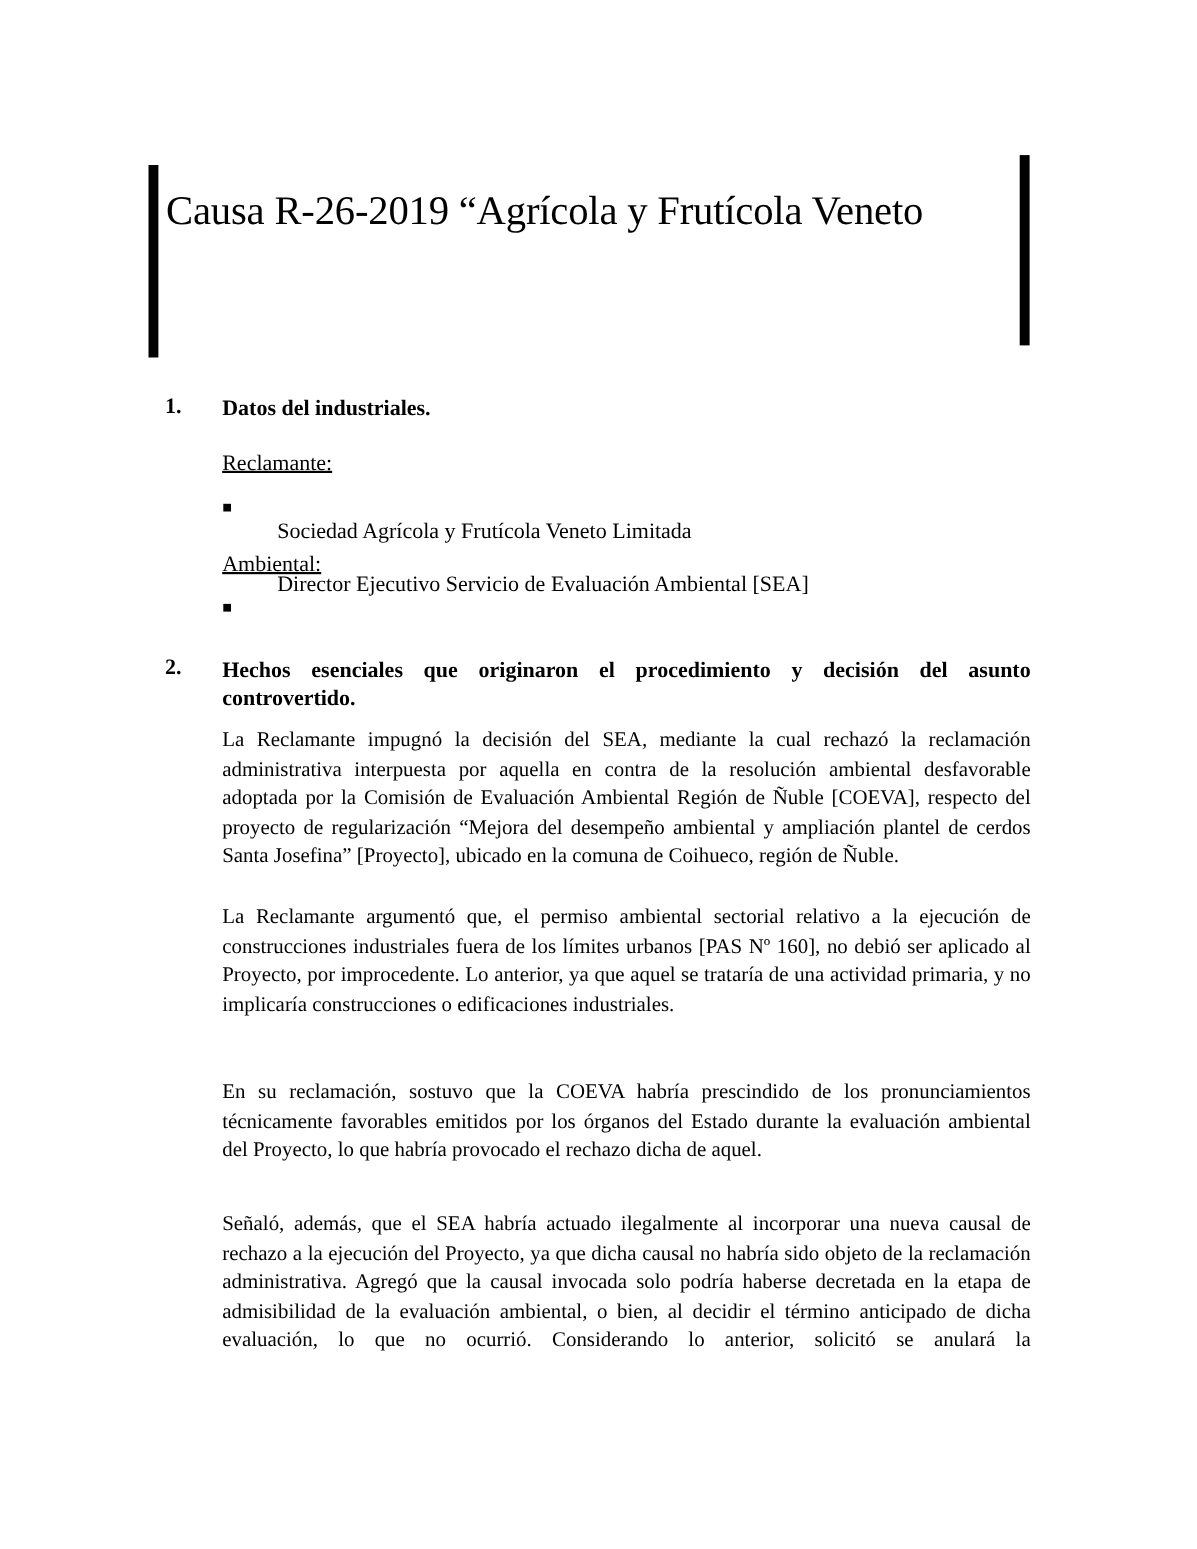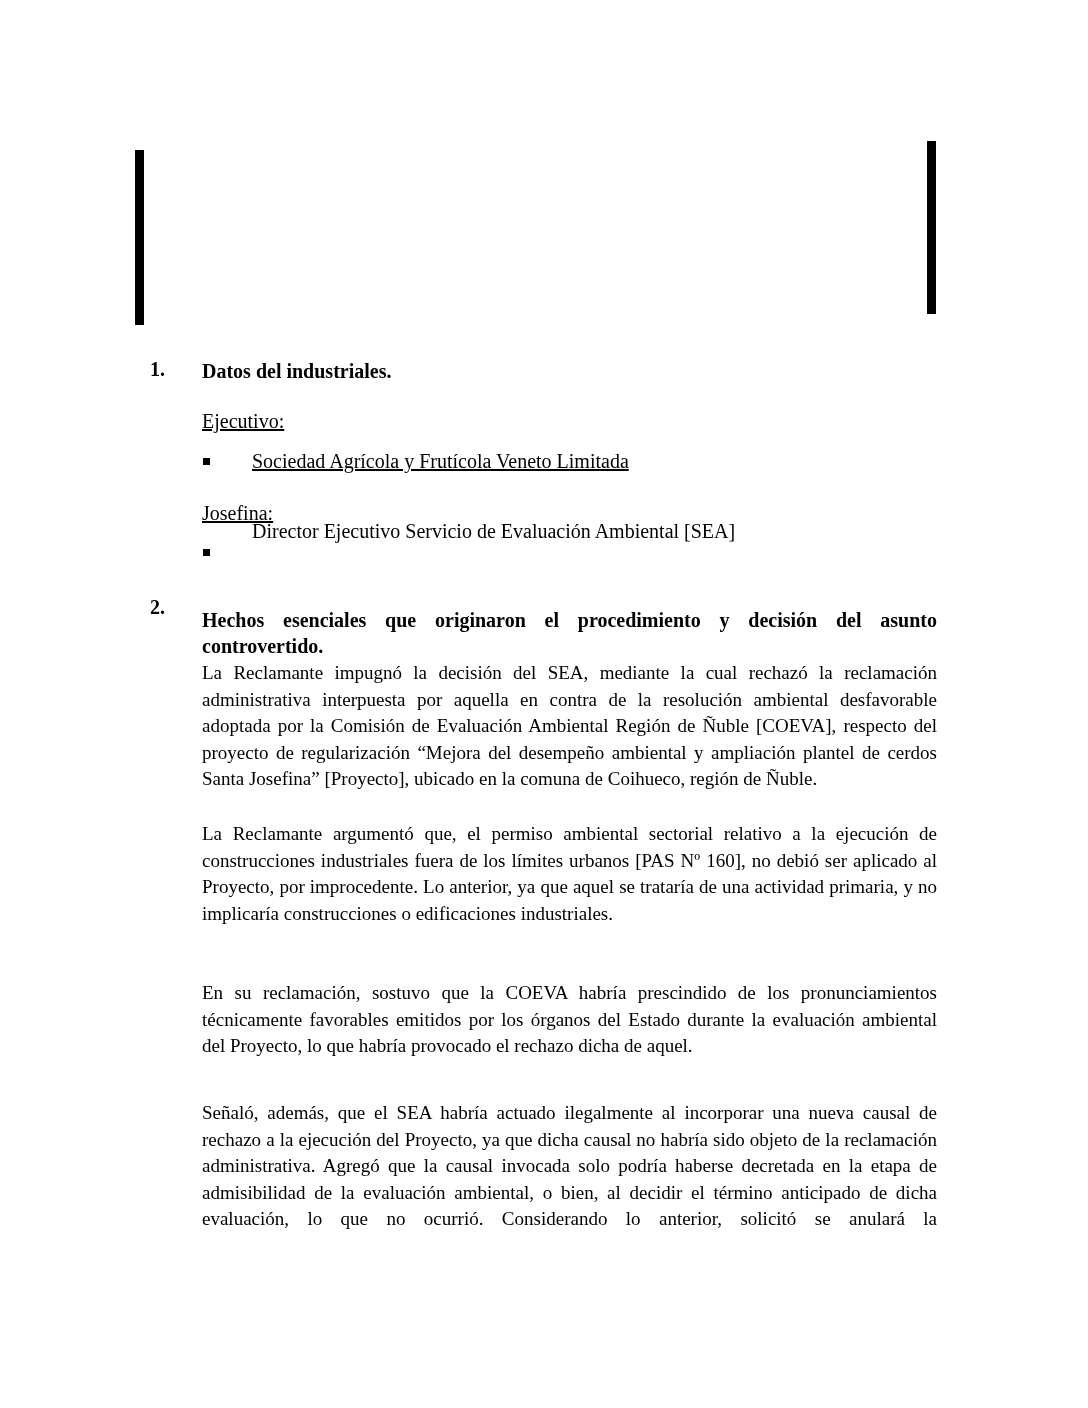--- a/index.html
+++ b/index.html
@@ -23,32 +23,33 @@
   .para { position: absolute; left: 202px; width: 735px; font-family: "Liberation Serif", serif;
           font-size: 19px; line-height: 26.5px; text-align: justify; text-align-last: left; }
 </style>
 </head>
 <body>
 
 <div class="bar bar-left"></div>
 <div class="bar bar-right"></div>
 
 <div class="title">
+  <div>Causa R-26-2019 “Agrícola y Frutícola Veneto</div>
 </div>
 
 <div class="sec-num" style="top:358px;">1.</div>
 <div class="sec-head" style="top:358px;">Datos del industriales.</div>
 
-<div class="label" style="top:410px;">Ejecutivo:</div>
+<div class="label" style="top:410px;">Reclamante:</div>
 <div class="bullet" style="top:458px;"></div>
-<div class="bullet-text" style="top:450px;text-decoration:underline;">Sociedad Agrícola y Frutícola Veneto Limitada</div>
+<div class="bullet-text" style="top:472px;">Sociedad Agrícola y Frutícola Veneto Limitada</div>
 
-<div class="label" style="top:502px;">Josefina:</div>
+<div class="label" style="top:502px;">Ambiental:</div>
 <div class="bullet" style="top:549px;"></div>
 <div class="bullet-text" style="top:520px;text-align:right;">Director Ejecutivo Servicio de Evaluación Ambiental [SEA]</div>
 
 <div class="sec-num" style="top:596px;">2.</div>
-<div class="sec-head" style="top:596px; text-align-last:left;margin-top:11px;">Hechos esenciales que originaron el procedimiento y decisión del asunto controvertido.</div>
+<div class="sec-head" style="top:596px; text-align-last:left;">Hechos esenciales que originaron el procedimiento y decisión del asunto controvertido.</div>
 
 <div class="para" style="top:660px;">La Reclamante impugnó la decisión del SEA, mediante la cual rechazó la reclamación administrativa interpuesta por aquella en contra de la resolución ambiental desfavorable adoptada por la Comisión de Evaluación Ambiental Región de Ñuble [COEVA], respecto del proyecto de regularización “Mejora del desempeño ambiental y ampliación plantel de cerdos Santa Josefina” [Proyecto], ubicado en la comuna de Coihueco, región de Ñuble.</div>
 <div class="para" style="top:821px;">La Reclamante argumentó que, el permiso ambiental sectorial relativo a la ejecución de construcciones industriales fuera de los límites urbanos [PAS Nº 160], no debió ser aplicado al Proyecto, por improcedente. Lo anterior, ya que aquel se trataría de una actividad primaria, y no implicaría construcciones o edificaciones industriales.</div>
 <div class="para" style="top:980px;">En su reclamación, sostuvo que la COEVA habría prescindido de los pronunciamientos técnicamente favorables emitidos por los órganos del Estado durante la evaluación ambiental del Proyecto, lo que habría provocado el rechazo dicha de aquel.</div>
 <div class="para" style="top:1100px; text-align-last:justify;">Señaló, además, que el SEA habría actuado ilegalmente al incorporar una nueva causal de rechazo a la ejecución del Proyecto, ya que dicha causal no habría sido objeto de la reclamación administrativa. Agregó que la causal invocada solo podría haberse decretada en la etapa de admisibilidad de la evaluación ambiental, o bien, al decidir el término anticipado de dicha evaluación, lo que no ocurrió. Considerando lo anterior, solicitó se anulará la</div>
 
 </body></html>

